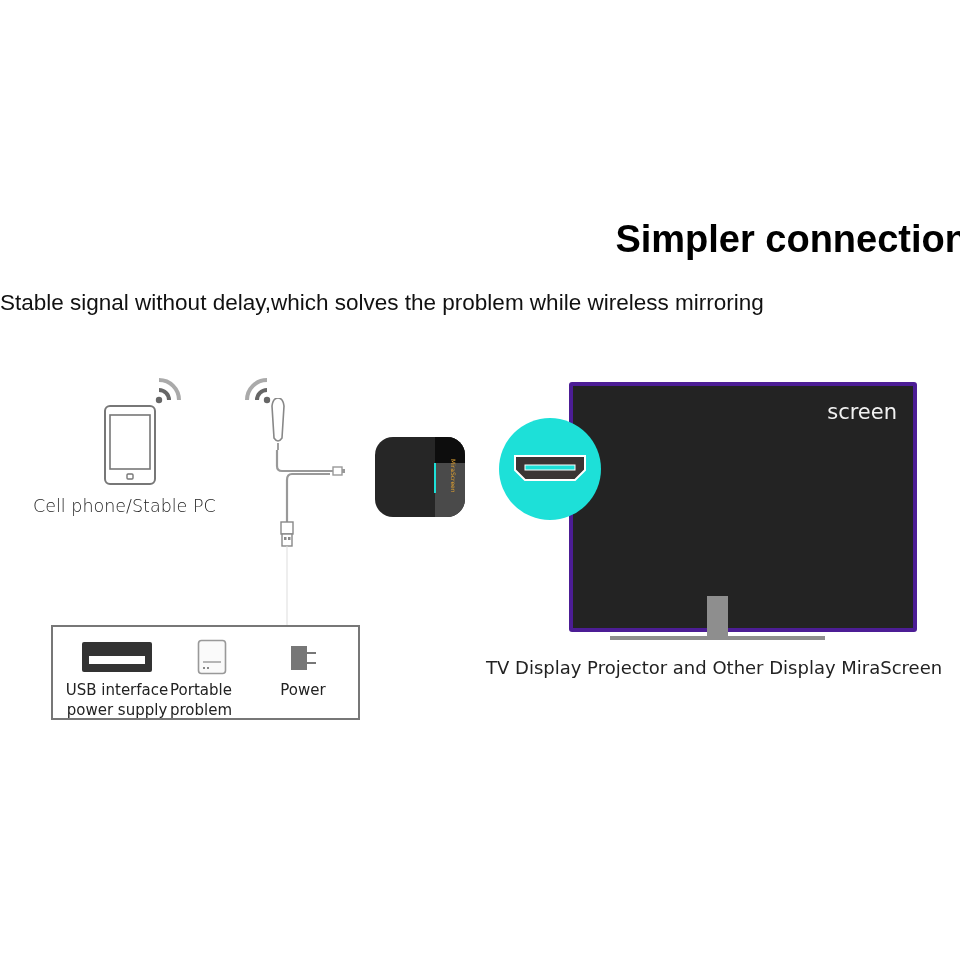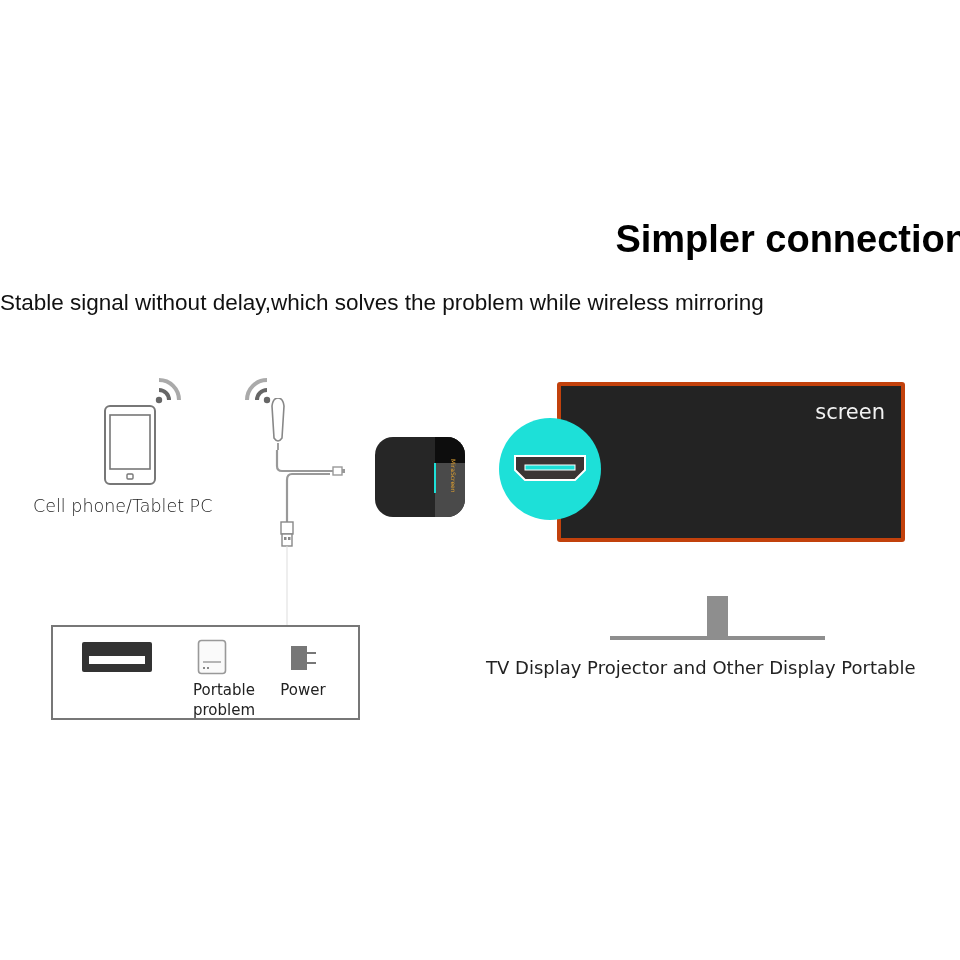--- a/index.html
+++ b/index.html
@@ -5,21 +5,21 @@
   html, body { margin:0; padding:0; background:#ffffff; }
   body { width:960px; height:960px; position:relative; overflow:hidden; font-family:"Liberation Sans", sans-serif; }
   .abs { position:absolute; }
   .title { left:0; width:960px; top:218px; text-align:right; font-weight:bold; font-size:38px; color:#000;padding-left:8px; }
   .subtitle { left:0; width:960px; top:290px; text-align:left; font-size:22.5px; color:#111; white-space:nowrap; }
   .label { font-family:"DejaVu Sans", sans-serif; color:#222; white-space:nowrap; }
   .phone-label { left:33px; top:496px; font-size:17.5px; font-weight:300; }
   .tv-label { left:486px; top:657px; font-size:18px; }
   .power-box { left:51px; top:625px; width:309px; height:95px; border:2px solid #777; box-sizing:border-box; background:#fff; }
   .pitem-label { position:absolute; font-size:15px; text-align:center; line-height:20px; color:#222; font-family:"DejaVu Sans", sans-serif; }
-  .tv-frame { left:557px; top:382px; width:348px; height:160px; background:#c2410c; border-radius:3px; }
+  .tv-frame { left:569px; top:382px; width:348px; height:250px; background:#4c1d95; border-radius:3px; }
   .tv-screen { position:absolute; left:4px; top:4px; right:4px; bottom:4px; background:#232323; }
   .tv-screen-text { position:absolute; right:16px; top:14px; color:#f2f2f2; font-size:21px; font-family:"DejaVu Sans", sans-serif; }
   .tv-neck { left:707px; top:596px; width:21px; height:42px; background:#8e8e8e; }
   .tv-base { left:610px; top:636px; width:215px; height:4px; background:#8e8e8e; }
   .hdmi-circle { left:499px; top:418px; width:102px; height:102px; border-radius:50%; background:#1de0d8; }
   .dongle { left:375px; top:437px; width:90px; height:80px; border-radius:18px; background:#262626; overflow:hidden; }
 </style>
 </head>
 <body>
 
@@ -31,21 +31,21 @@
   <rect x="10" y="13" width="40" height="54" fill="none" stroke="#777" stroke-width="1.6"></rect>
   <rect x="27" y="72" width="6" height="5" rx="1" fill="none" stroke="#777" stroke-width="1.4"></rect>
 </svg>
 
 <svg class="abs" style="left:152px;top:374px" width="34" height="34" viewBox="0 0 34 34">
   <circle cx="7" cy="26" r="3.2" fill="#666"></circle>
   <path d="M7 16 A10 10 0 0 1 17 26" fill="none" stroke="#666" stroke-width="4"></path>
   <path d="M7 6 A20 20 0 0 1 27 26" fill="none" stroke="#aaa" stroke-width="4"></path>
 </svg>
 
-<div class="abs label phone-label">Cell phone/Tablet PC</div>
+<div class="abs label phone-label">Cell phone/Stable PC</div>
 
 <svg class="abs" style="left:240px;top:374px" width="34" height="34" viewBox="0 0 34 34">
   <circle cx="27" cy="26" r="3.2" fill="#666"></circle>
   <path d="M27 16 A10 10 0 0 0 17 26" fill="none" stroke="#666" stroke-width="4"></path>
   <path d="M27 6 A20 20 0 0 0 7 26" fill="none" stroke="#aaa" stroke-width="4"></path>
 </svg>
 
 <svg class="abs" style="left:260px;top:398px" width="100" height="230" viewBox="0 0 100 230">
 
   <path d="M12 8 Q13 0 18 0 Q23 0 24 8 L22 40 Q18 46 14 40 Z" fill="#fff" stroke="#888" stroke-width="1.6"></path>
@@ -65,28 +65,32 @@
 
   <line x1="27" y1="148" x2="27" y2="227" stroke="#ddd" stroke-width="1"></line>
 </svg>
 
 <div class="abs power-box">
 
   <svg style="position:absolute;left:28px;top:14px" width="72" height="32" viewBox="0 0 72 32">
     <rect x="1" y="1" width="70" height="30" rx="2" fill="#333"></rect>
     <rect x="8" y="15" width="56" height="8" fill="#fff"></rect>
   </svg>
+  <div class="pitem-label" style="left:6px;top:53px;width:116px;">
+    <div>USB interface</div>
+    <div>power supply</div>
+  </div>
 
   <svg style="position:absolute;left:144px;top:12px" width="30" height="36" viewBox="0 0 30 36">
     <rect x="1.5" y="1.5" width="27" height="33" rx="3" fill="#fafafa" stroke="#999" stroke-width="1.6"></rect>
     <line x1="6" y1="23" x2="24" y2="23" stroke="#888" stroke-width="1.2"></line>
     <rect x="6" y="28" width="2" height="2" fill="#888"></rect>
     <rect x="10" y="28" width="2" height="2" fill="#888"></rect>
   </svg>
-  <div class="pitem-label" style="left:130px;top:53px;width:82px;">
+  <div class="pitem-label" style="left:107px;top:53px;width:82px;">
     <div>Portable</div>
     <div>problem</div>
   </div>
 
   <svg style="position:absolute;left:236px;top:17px" width="30" height="28" viewBox="0 0 30 28">
     <rect x="2" y="2" width="16" height="24" fill="#777"></rect>
     <line x1="18" y1="9" x2="27" y2="9" stroke="#777" stroke-width="2"></line>
     <line x1="18" y1="19" x2="27" y2="19" stroke="#777" stroke-width="2"></line>
   </svg>
   <div class="pitem-label" style="left:210px;top:53px;width:80px;text-align:center;">
@@ -109,13 +113,13 @@
 <div class="abs tv-neck"></div>
 <div class="abs tv-base"></div>
 
 <div class="abs hdmi-circle">
   <svg style="position:absolute;left:14px;top:36px" width="74" height="30" viewBox="0 0 74 30">
     <path d="M2 2 H72 V16 L62 26 H12 L2 16 Z" fill="#3b3434" stroke="#ffffff" stroke-width="2"></path>
     <rect x="12" y="11" width="50" height="5" fill="#1de0d8" stroke="#ffffff" stroke-width="1"></rect>
   </svg>
 </div>
 
-<div class="abs label tv-label">TV Display Projector and Other Display Portable</div>
+<div class="abs label tv-label">TV Display Projector and Other Display MiraScreen</div>
 
 </body></html>

